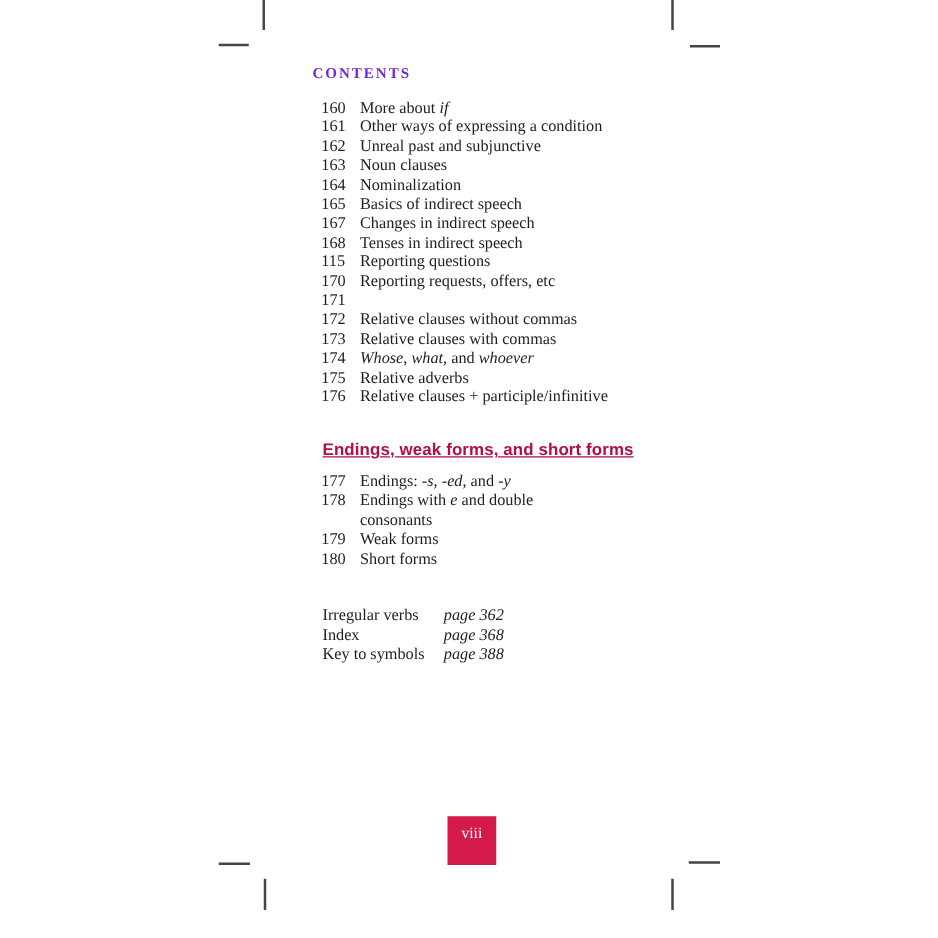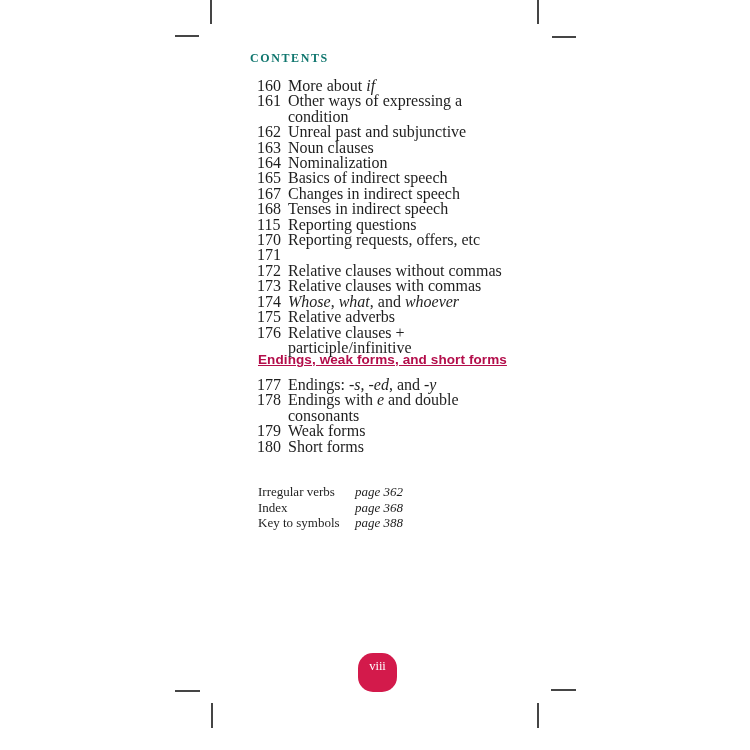--- a/index.html
+++ b/index.html
@@ -10,28 +10,28 @@
   }
   
   .mark{position:absolute;background:#454545;}
   .mark.v{width:2px;}
   .mark.h{height:2px;}
 
   
   .contents-label{
     position:absolute;left:250px;top:51px;
     font-size:12px;font-weight:bold;letter-spacing:1.6px;
-    color:#0f766e;
+    color:#6d28d9;
   }
 
   
   .toc{position:absolute;left:257px;width:255px;}
   #toc-main{top:78px;}
   #toc-section{top:377px;}
-  .toc-row{display:flex;font-size:16px;line-height:15.4px;color:#1e1e1e;}
+  .toc-row{display:flex;font-size:13px;line-height:15.4px;color:#1e1e1e;}
   .toc-num{flex:0 0 25px;width:25px;}
   .toc-text{margin-left:6px;flex:1;}
   .it{font-style:italic;}
 
   
   .section-heading{
     position:absolute;left:258px;top:352px;
     font-family:"Liberation Sans","DejaVu Sans",sans-serif;
     font-weight:bold;font-size:13.5px;color:#b30d4a;
     letter-spacing:0.1px;
@@ -41,21 +41,21 @@
   
   .backmatter{position:absolute;left:258px;top:464px;width:220px;
     font-size:13px;line-height:15.5px;color:#1e1e1e;margin-top:20px;}
   .bm-row{position:relative;}
   .bm-page{position:absolute;left:97px;font-style:italic;text-align:center;}
 
   
   .folio{
     position:absolute;left:358px;top:653px;width:39px;height:39px;
     background:#d31a4b;color:#ffffff;text-align:center;
-    font-size:12.5px;padding-top:6px;box-sizing:border-box;border-radius:15px;
+    font-size:12.5px;padding-top:6px;box-sizing:border-box;
   }
 </style>
 </head>
 <body>
 
 <div class="mark v" style="left:210px;top:0;height:24px"></div>
 <div class="mark v" style="left:537px;top:0;height:24px"></div>
 <div class="mark h" style="left:175px;top:35px;width:24px"></div>
 <div class="mark h" style="left:552px;top:36px;width:24px"></div>
 <div class="mark h" style="left:175px;top:690px;width:25px"></div>

